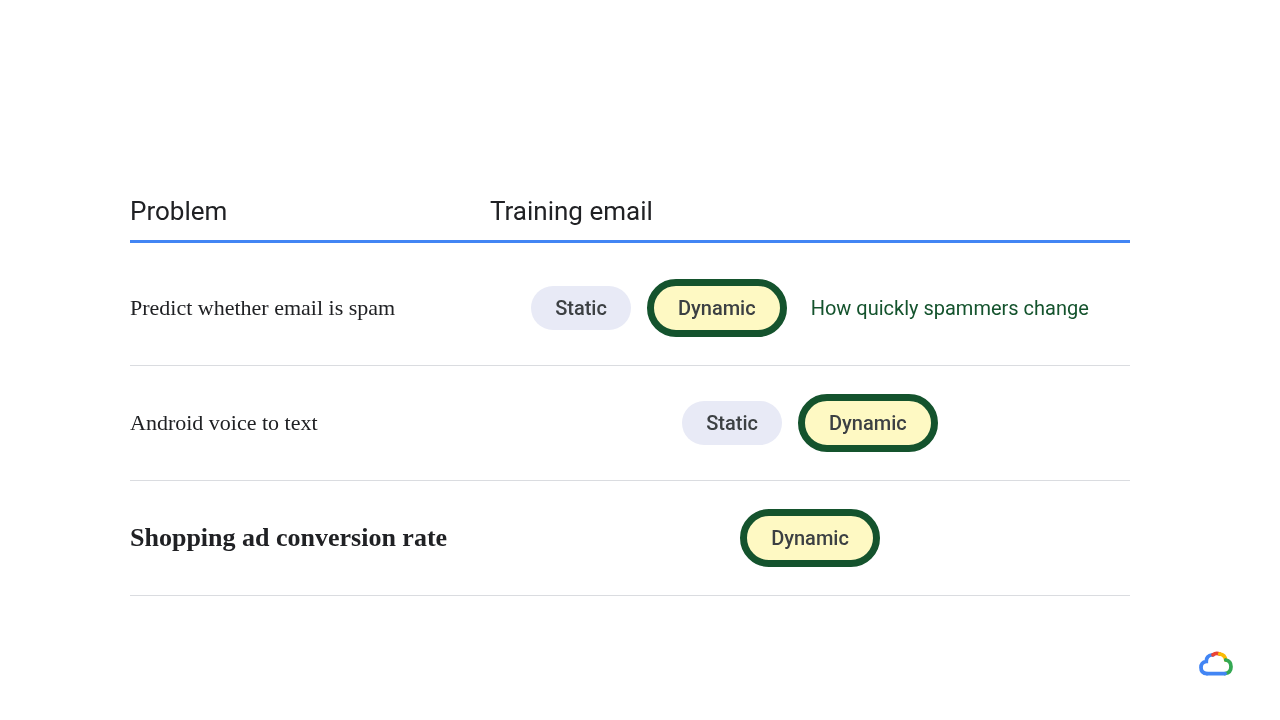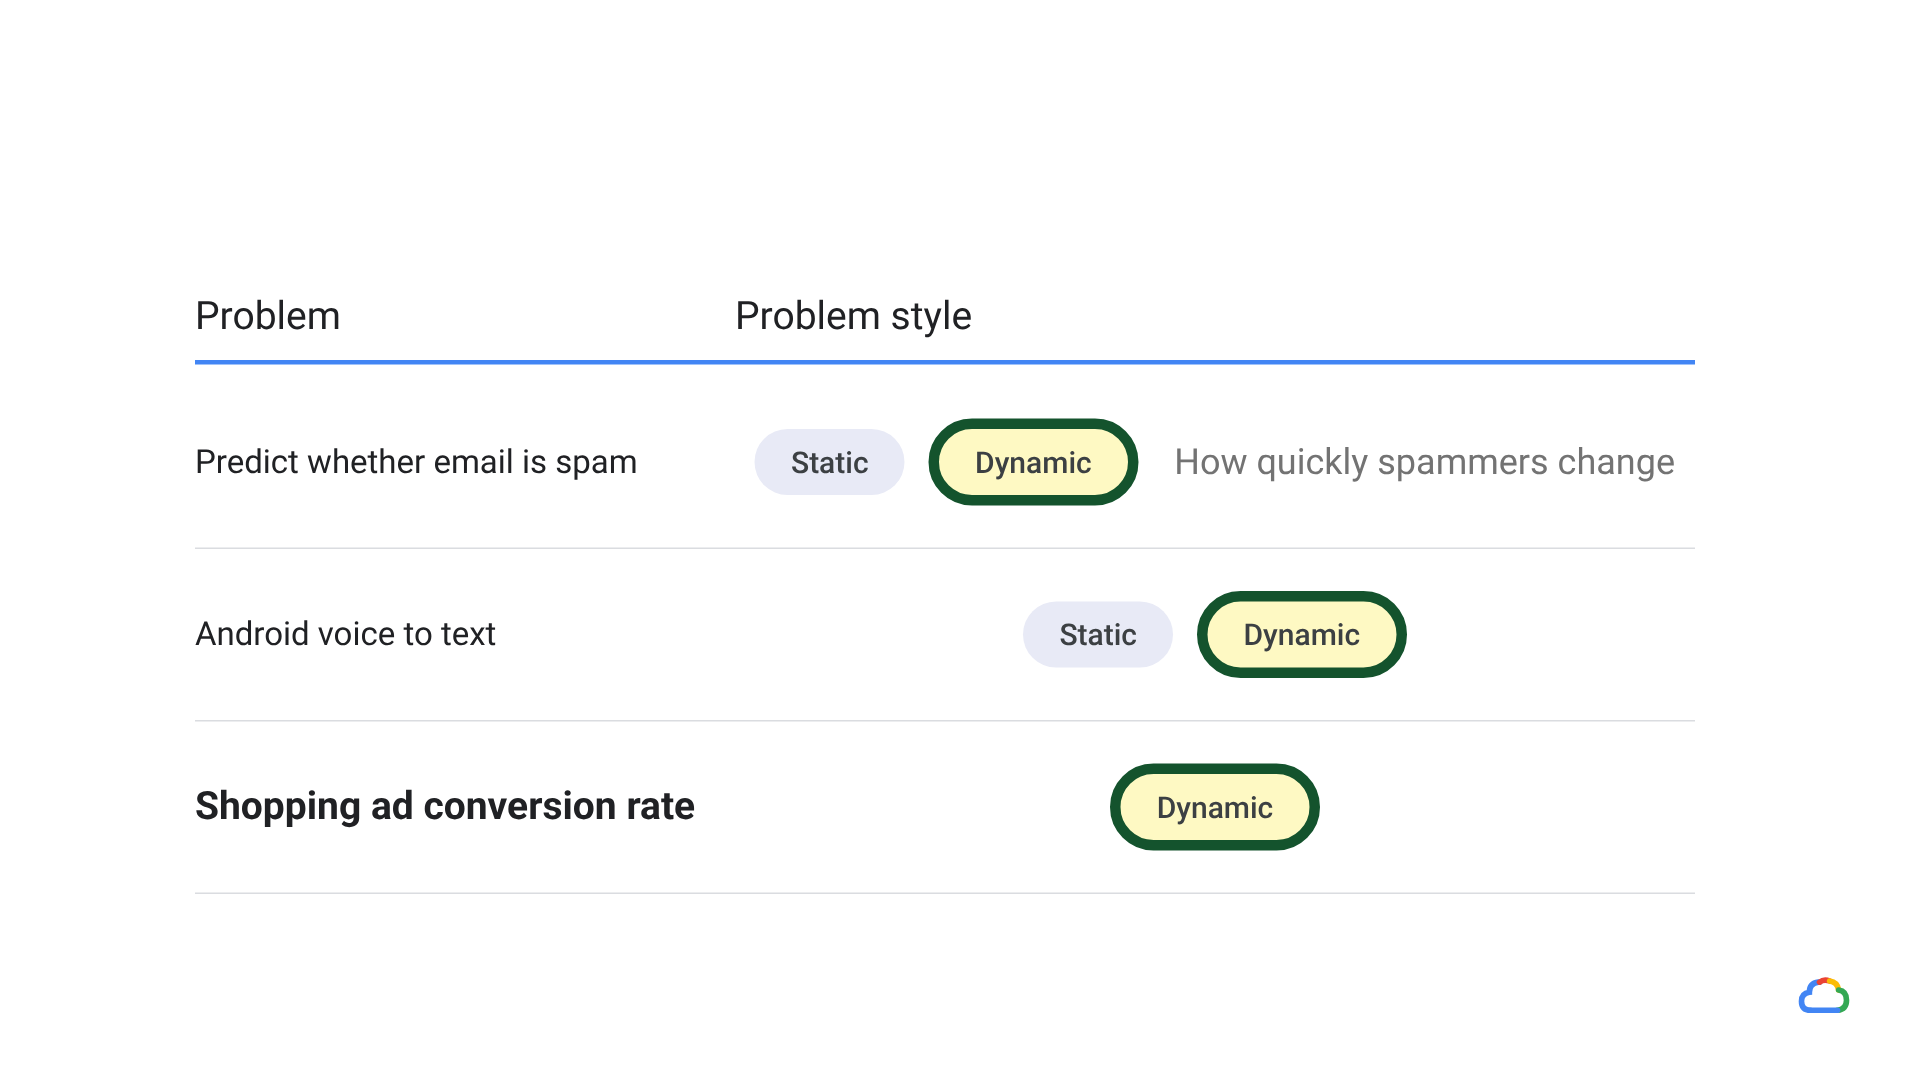--- a/index.html
+++ b/index.html
@@ -61,20 +61,21 @@
     .data-row {
       display: flex;
       align-items: center;
       padding: 28px 0 28px 0;
       border-bottom: 1px solid #dadce0;
     }
 
     .col-problem {
       width: 360px;
       flex-shrink: 0;
+      font-family: Liberation Serif, serif;
     }
 
     .col-training {
       flex: 1;
       display: flex;
       align-items: center;
       gap: 16px;
       justify-content: center;
     }
 
@@ -105,22 +106,22 @@
       color: #3c4043;
     }
 
     .badge-dynamic {
       background: #fef9c3;
       color: #3c4043;
       border: 7px solid #14532d;
     }
 
     .training-note {
-      font-size: 24px;
-      color: #737373;
+      font-size: 20px;
+      color: #14532d;
       margin-left: 8px;
     }
 
     .google-cloud-logo {
       position: absolute;
       bottom: 30px;
       right: 40px;
       width: 48px;
       height: 48px;
     }
@@ -129,21 +130,21 @@
 <body>
 
 <div class="main-container">
 
   <div class="header-row">
     <div class="col-problem-header">
       <div class="header-label">Problem</div>
       <div class="header-divider-blue"></div>
     </div>
     <div class="col-training-header">
-      <div class="header-label">Problem style</div>
+      <div class="header-label">Training email</div>
       <div class="divider-blue-training"></div>
     </div>
   </div>
 
   <div class="data-row">
     <div class="col-problem">
       <span class="problem-text">Predict whether email is spam</span>
     </div>
     <div class="col-training">
       <span class="badge badge-static">Static</span>

